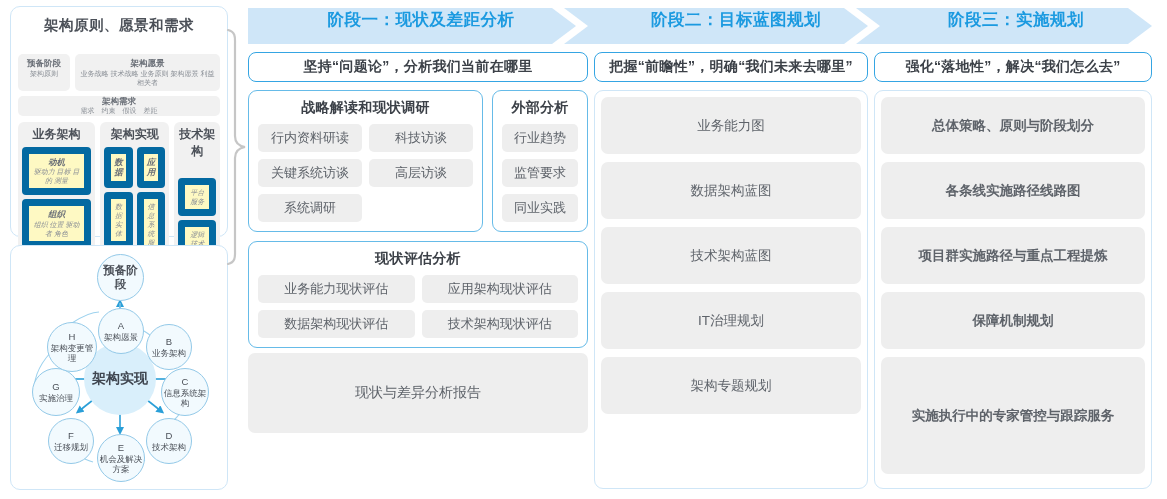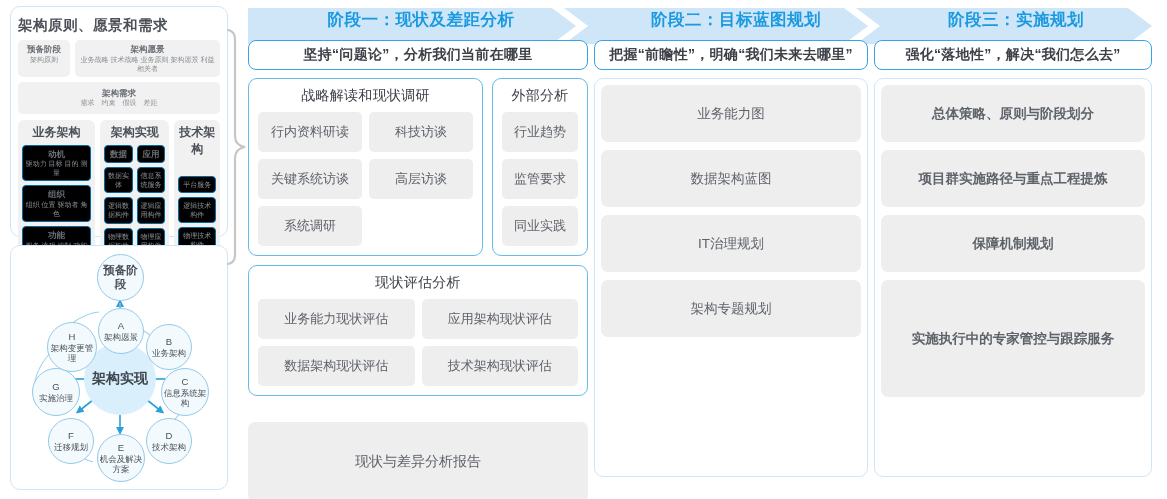--- a/index.html
+++ b/index.html
@@ -19,37 +19,37 @@
   .panel{
     border:1px solid #cfe6f7;
     border-radius:10px;
     background:#ffffff;
     box-sizing:border-box;
   }
   .panel-togaf{height:231px;padding:6px 7px 0 7px;}
   .panel-adm{height:245px;margin-top:8px;position:relative;}
 
   .tg-title{
-    text-align:left;font-weight:bold;font-size:14.5px;color:#4b5058;
-    letter-spacing:.5px;margin:3px 0 5px 0;
+    text-align:center;font-weight:bold;font-size:14.5px;color:#4b5058;
+    letter-spacing:.5px;margin:3px 0 19px 0;
   }
   .gbox{
     background:#f1f1f1;border-radius:5px;box-sizing:border-box;
   }
   .grow{display:flex;gap:5px;}
   .cellhdr{font-weight:bold;font-size:8.5px;color:#6b7078;line-height:1.25;text-align:center;}
   .cellsub{font-size:7px;color:#8a8f96;line-height:1.3;text-align:center;}
   .tg-prep{width:52px;padding:4px 2px;}
   .tg-vision{flex:1;padding:4px 4px;}
-  .tg-req{margin-top:5px;padding:6px 4px;}
+  .tg-req{margin-top:5px;padding:0 4px;}
 
   .tg-mid{display:flex;gap:5px;margin-top:6px;}
   .tg-col{background:#f1f1f1;border-radius:6px;padding:4px 4px 5px 4px;box-sizing:border-box;}
   .tg-col-title{font-weight:bold;font-size:12px;color:#4b5058;text-align:center;margin-bottom:4px;}
-  .tg-sub{background:#000000;border:1px solid #0369a1;border-radius:4px;padding:3px 2px;margin-bottom:4px;}
+  .tg-sub{background:#fef9c3;border:7px solid #0369a1;border-radius:4px;padding:3px 2px;margin-bottom:4px;font-style:italic;}
   .tg-sub:last-child{margin-bottom:0;}
   .tg-colA{width:85px;}
   .tg-colB{width:76px;}
   .tg-colC{width:50px;}
   .tg-colB-inner{display:flex;gap:4px;}
   .tg-colB-inner > div{flex:1;}
 
   .tg-bot{display:flex;gap:5px;margin-top:6px;align-items:stretch;}
   .tg-impl-label{
     width:34px;font-weight:bold;font-size:12px;color:#4b5058;
@@ -94,21 +94,21 @@
   .hdr-label{
     position:absolute;top:8px;height:22px;line-height:22px;
     font-size:16.5px;font-weight:bold;color:#1b9ae0;text-align:center;
     letter-spacing:.5px;
   }
   .hdr-1{left:252px;width:338px;}
   .hdr-2{left:600px;width:272px;}
   .hdr-3{left:880px;width:272px;}
 
   
-  .phase{position:absolute;top:40px;}
+  .phase{position:absolute;top:52px;}
   .pill{
     border:1px solid #35a5e3;border-radius:8px;background:#ffffff;
     height:30px;display:flex;align-items:center;justify-content:center;
     font-size:14px;font-weight:bold;color:#3c4148;box-sizing:border-box;
     letter-spacing:.3px;
   }
   .pbody{
     margin-top:8px;border:1px solid #cfe6f7;border-radius:9px;background:#ffffff;
     box-sizing:border-box;padding:6px;
   }
@@ -118,38 +118,38 @@
   .p2 .pbody{height:399px;}
   .p3{left:874px;width:278px;}
   .p3 .pbody{height:399px;}
 
   
   .card{
     border:1px solid #66bbe8;border-radius:9px;background:#ffffff;
     box-sizing:border-box;padding:8px 9px 9px 9px;
   }
   .card-title{
-    text-align:center;font-weight:normal;font-size:14px;color:#3c4148;
+    text-align:center;font-weight:bold;font-size:14px;color:#3c4148;
     margin-bottom:7px;letter-spacing:.3px;
   }
   .chip{
-    background:#eeeeee;border-radius:5px;height:40px;
+    background:#eeeeee;border-radius:5px;height:28px;
     display:flex;align-items:center;justify-content:center;
     font-size:13px;color:#5e636a;box-sizing:border-box;text-align:center;
   }
   .p1-row1{display:flex;gap:9px;}
   .c-strategy{flex:1;}
   .c-external{width:96px;}
   .grid2{display:grid;grid-template-columns:1fr 1fr;gap:7px;}
   .grid1{display:grid;grid-template-columns:1fr;gap:7px;}
   .mt7{margin-top:7px;}
 
   .p1-assess{margin-top:9px;}
   .p1-report{
-    margin-top:26px;background:#eeeeee;border-radius:7px;height:80px;
+    margin-top:5px;background:#eeeeee;border-radius:7px;height:80px;
     display:flex;align-items:center;justify-content:center;
     font-size:14px;color:#5e636a;
   }
 
   
   .stack{display:flex;flex-direction:column;gap:8px;height:100%;}
   .sblock{
     background:#eeeeee;border-radius:7px;
     display:flex;align-items:center;justify-content:center;
     font-size:13.5px;color:#5e636a;text-align:center;padding:0 6px;
@@ -391,31 +391,33 @@
       <div class="p1-report">现状与差异分析报告</div>
     </div>
   </div>
 
   <div class="phase p2">
     <div class="pill">把握“前瞻性”，明确“我们未来去哪里”</div>
     <div class="pbody">
       <div class="stack">
         <div class="sblock">业务能力图</div>
         <div class="sblock">数据架构蓝图</div>
+        <div class="sblock">技术架构蓝图</div>
         <div class="sblock">IT治理规划</div>
         <div class="sblock">架构专题规划</div>
       </div>
     </div>
   </div>
 
   <div class="phase p3">
     <div class="pill">强化“落地性”，解决“我们怎么去”</div>
     <div class="pbody">
       <div class="stack">
         <div class="sblock">总体策略、原则与阶段划分</div>
+        <div class="sblock">各条线实施路径线路图</div>
         <div class="sblock">项目群实施路径与重点工程提炼</div>
         <div class="sblock">保障机制规划</div>
         <div class="sblock tall">实施执行中的专家管控与跟踪服务</div>
       </div>
     </div>
   </div>
 
 </div>
 
 </body></html>

